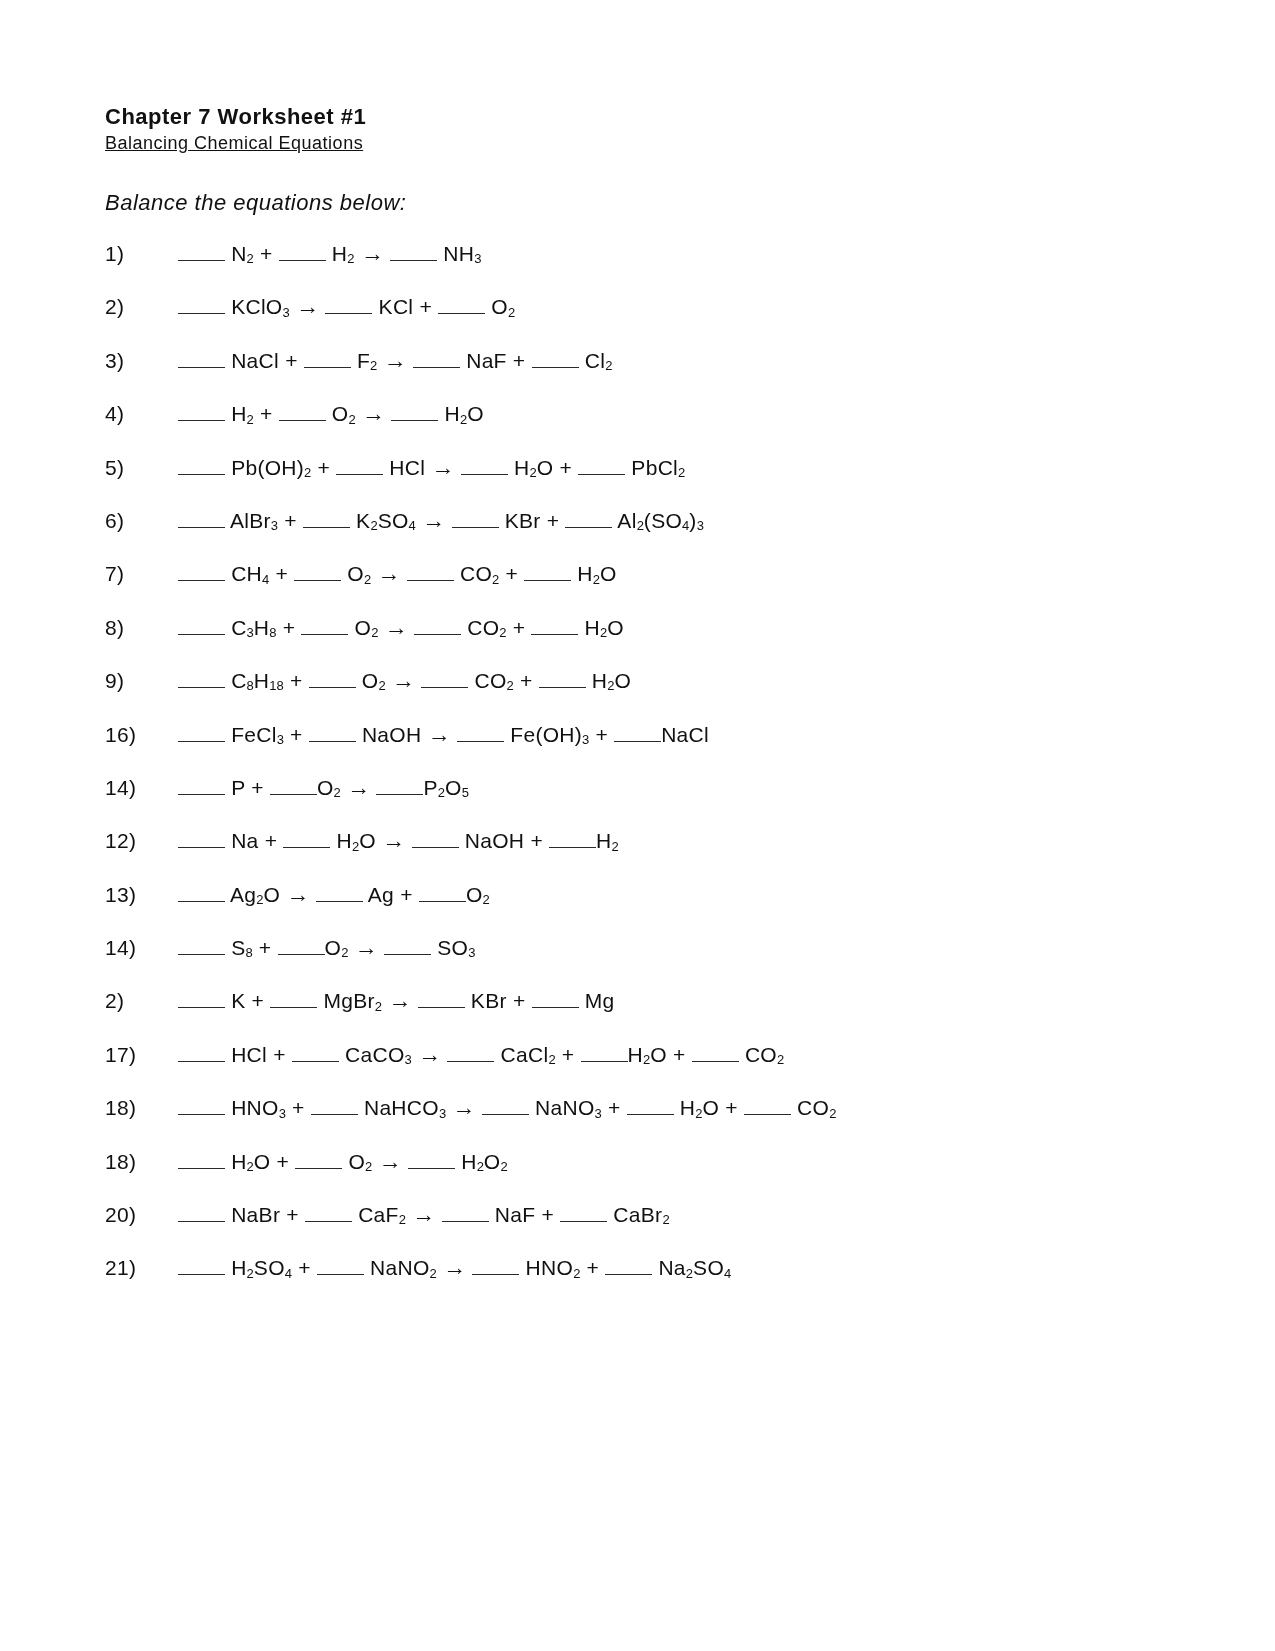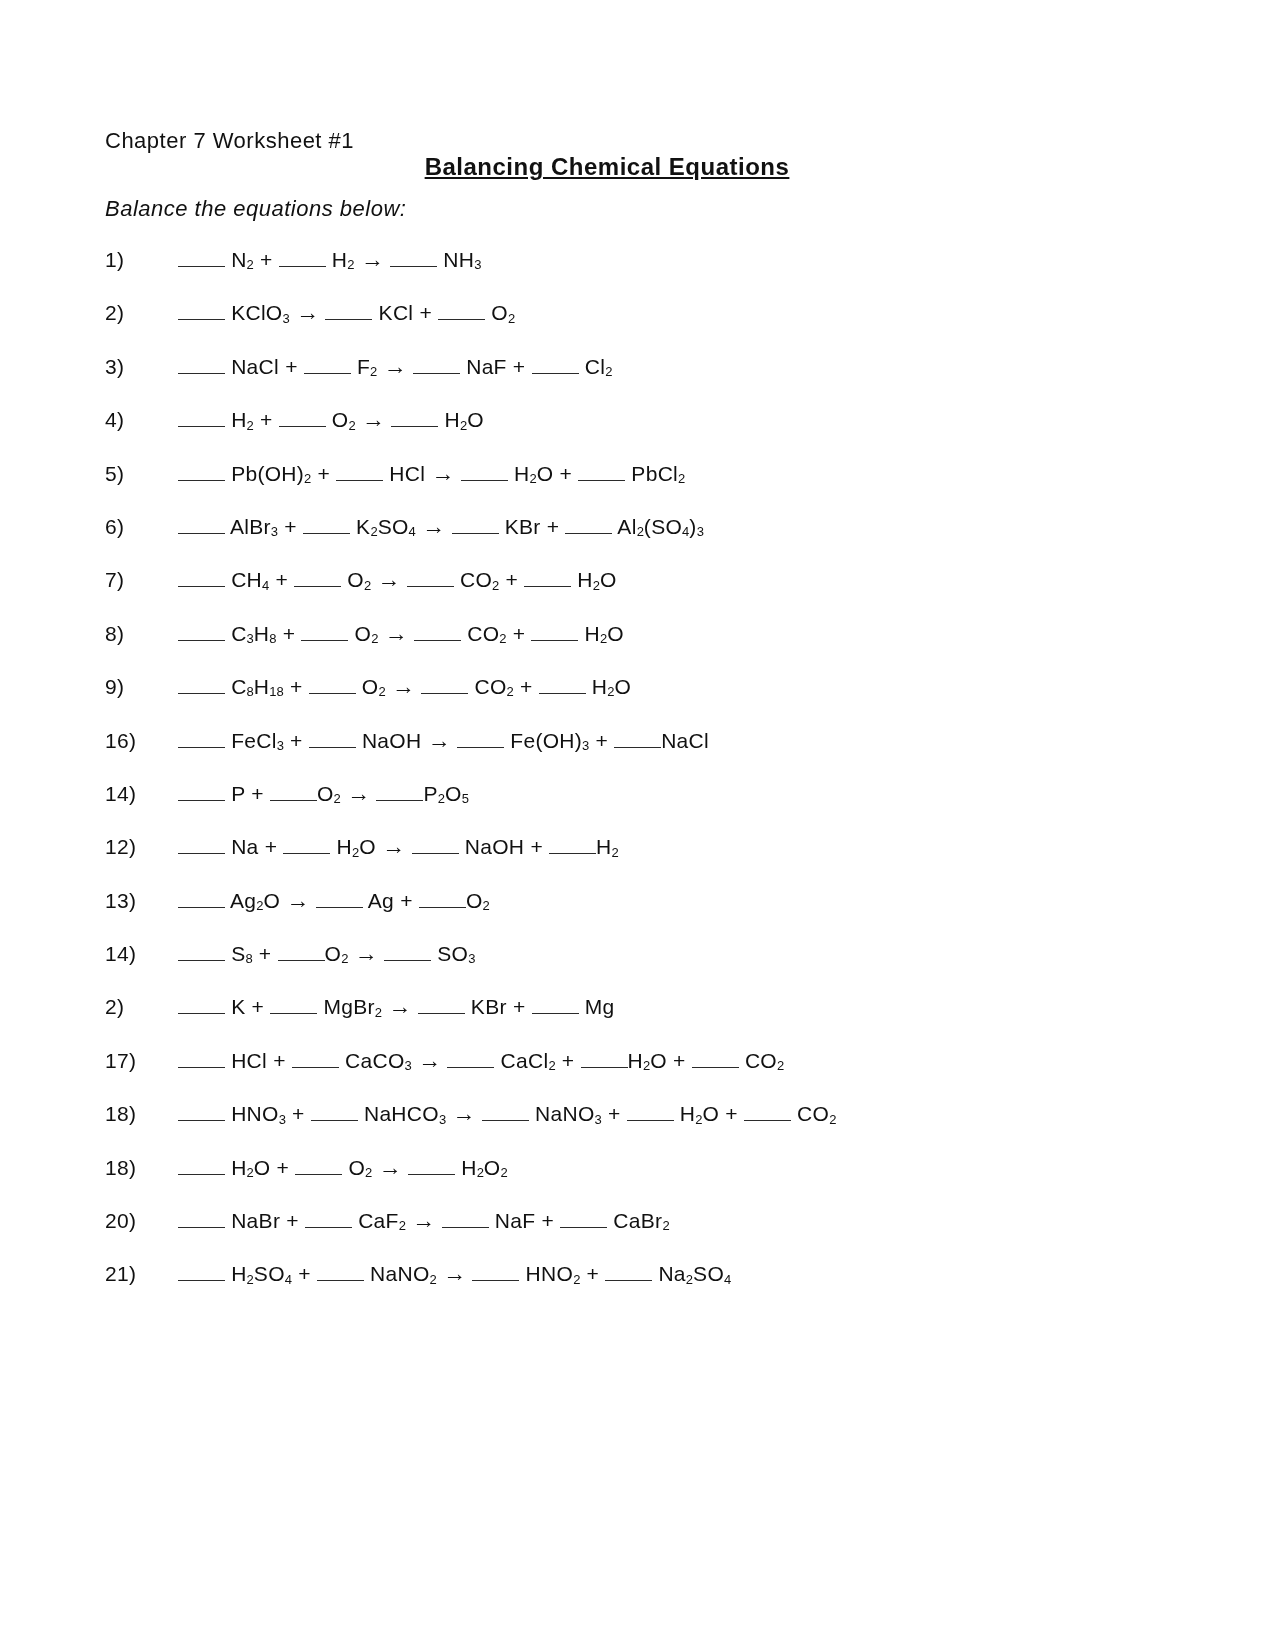--- a/index.html
+++ b/index.html
@@ -15,38 +15,37 @@
     color: #111111;
   }
   .page {
     box-sizing: border-box;
     width: 1275px;
     height: 1651px;
     padding: 104px 100px 0 105px;
   }
   .title {
     font-size: 22px;
+    font-weight: bold;
+    letter-spacing: 0.5px;
+    line-height: 26px;
+  }
+  .heading {
+    font-size: 18px;
     font-weight: normal;
     letter-spacing: 0.5px;
-    line-height: 26px;
-    margin-top: 24px;
-  }
-  .heading {
-    font-size: 24px;
-    font-weight: bold;
-    letter-spacing: 0.5px;
     text-decoration: underline;
-    text-align: center;
+    text-align: left;
     padding-right: 66px;
     line-height: 26px;
   }
   .instructions {
     font-size: 22px;
     font-style: italic;
-    margin-top: 16px;
+    margin-top: 34px;
     line-height: 26px;
     letter-spacing: 0.5px;
   }
   .equations {
     margin-top: 24px;
   }
   .eq-row {
     display: flex;
     align-items: baseline;
     height: 53.4px;

